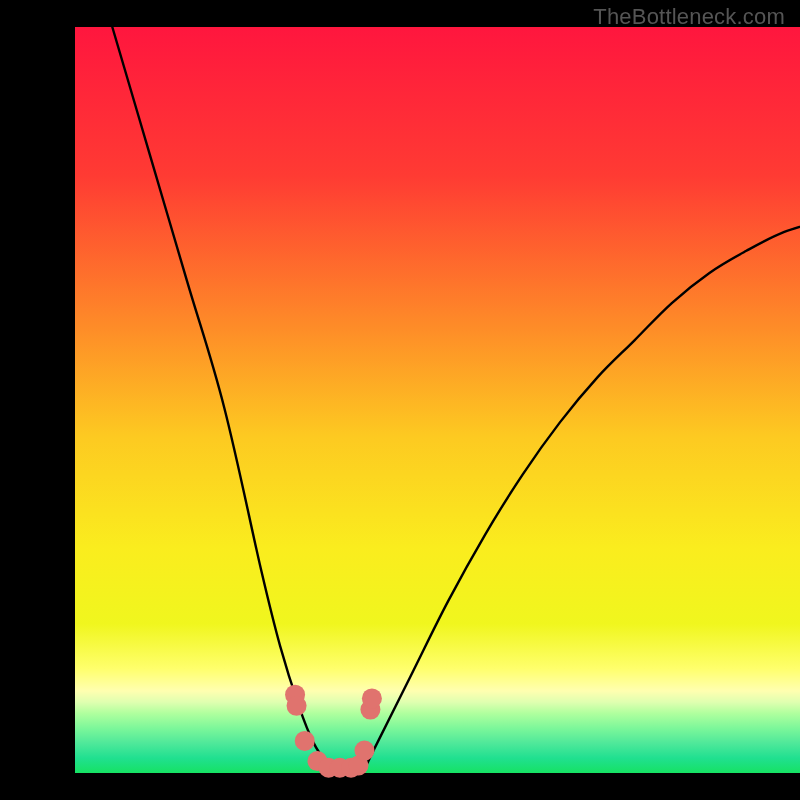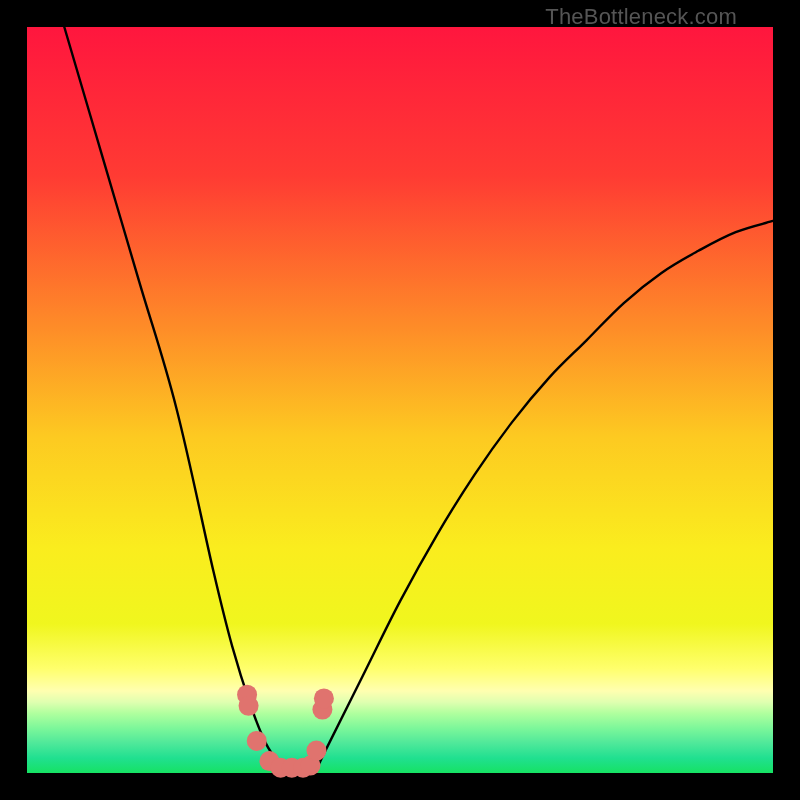--- a/index.html
+++ b/index.html
@@ -7,20 +7,21 @@
     padding: 0;
     width: 800px;
     height: 800px;
     background: #000000;
     overflow: hidden;
   }
   .stage {
     position: relative;
     width: 747px;
     height: 800px;
+    padding-left: 48px;
   }
   .watermark {
     position: absolute;
     top: 4px;
     right: 10px;
     font-family: Arial, Helvetica, sans-serif;
     font-size: 22px;
     font-weight: 500;
     color: #555555;
     letter-spacing: 0.2px;

